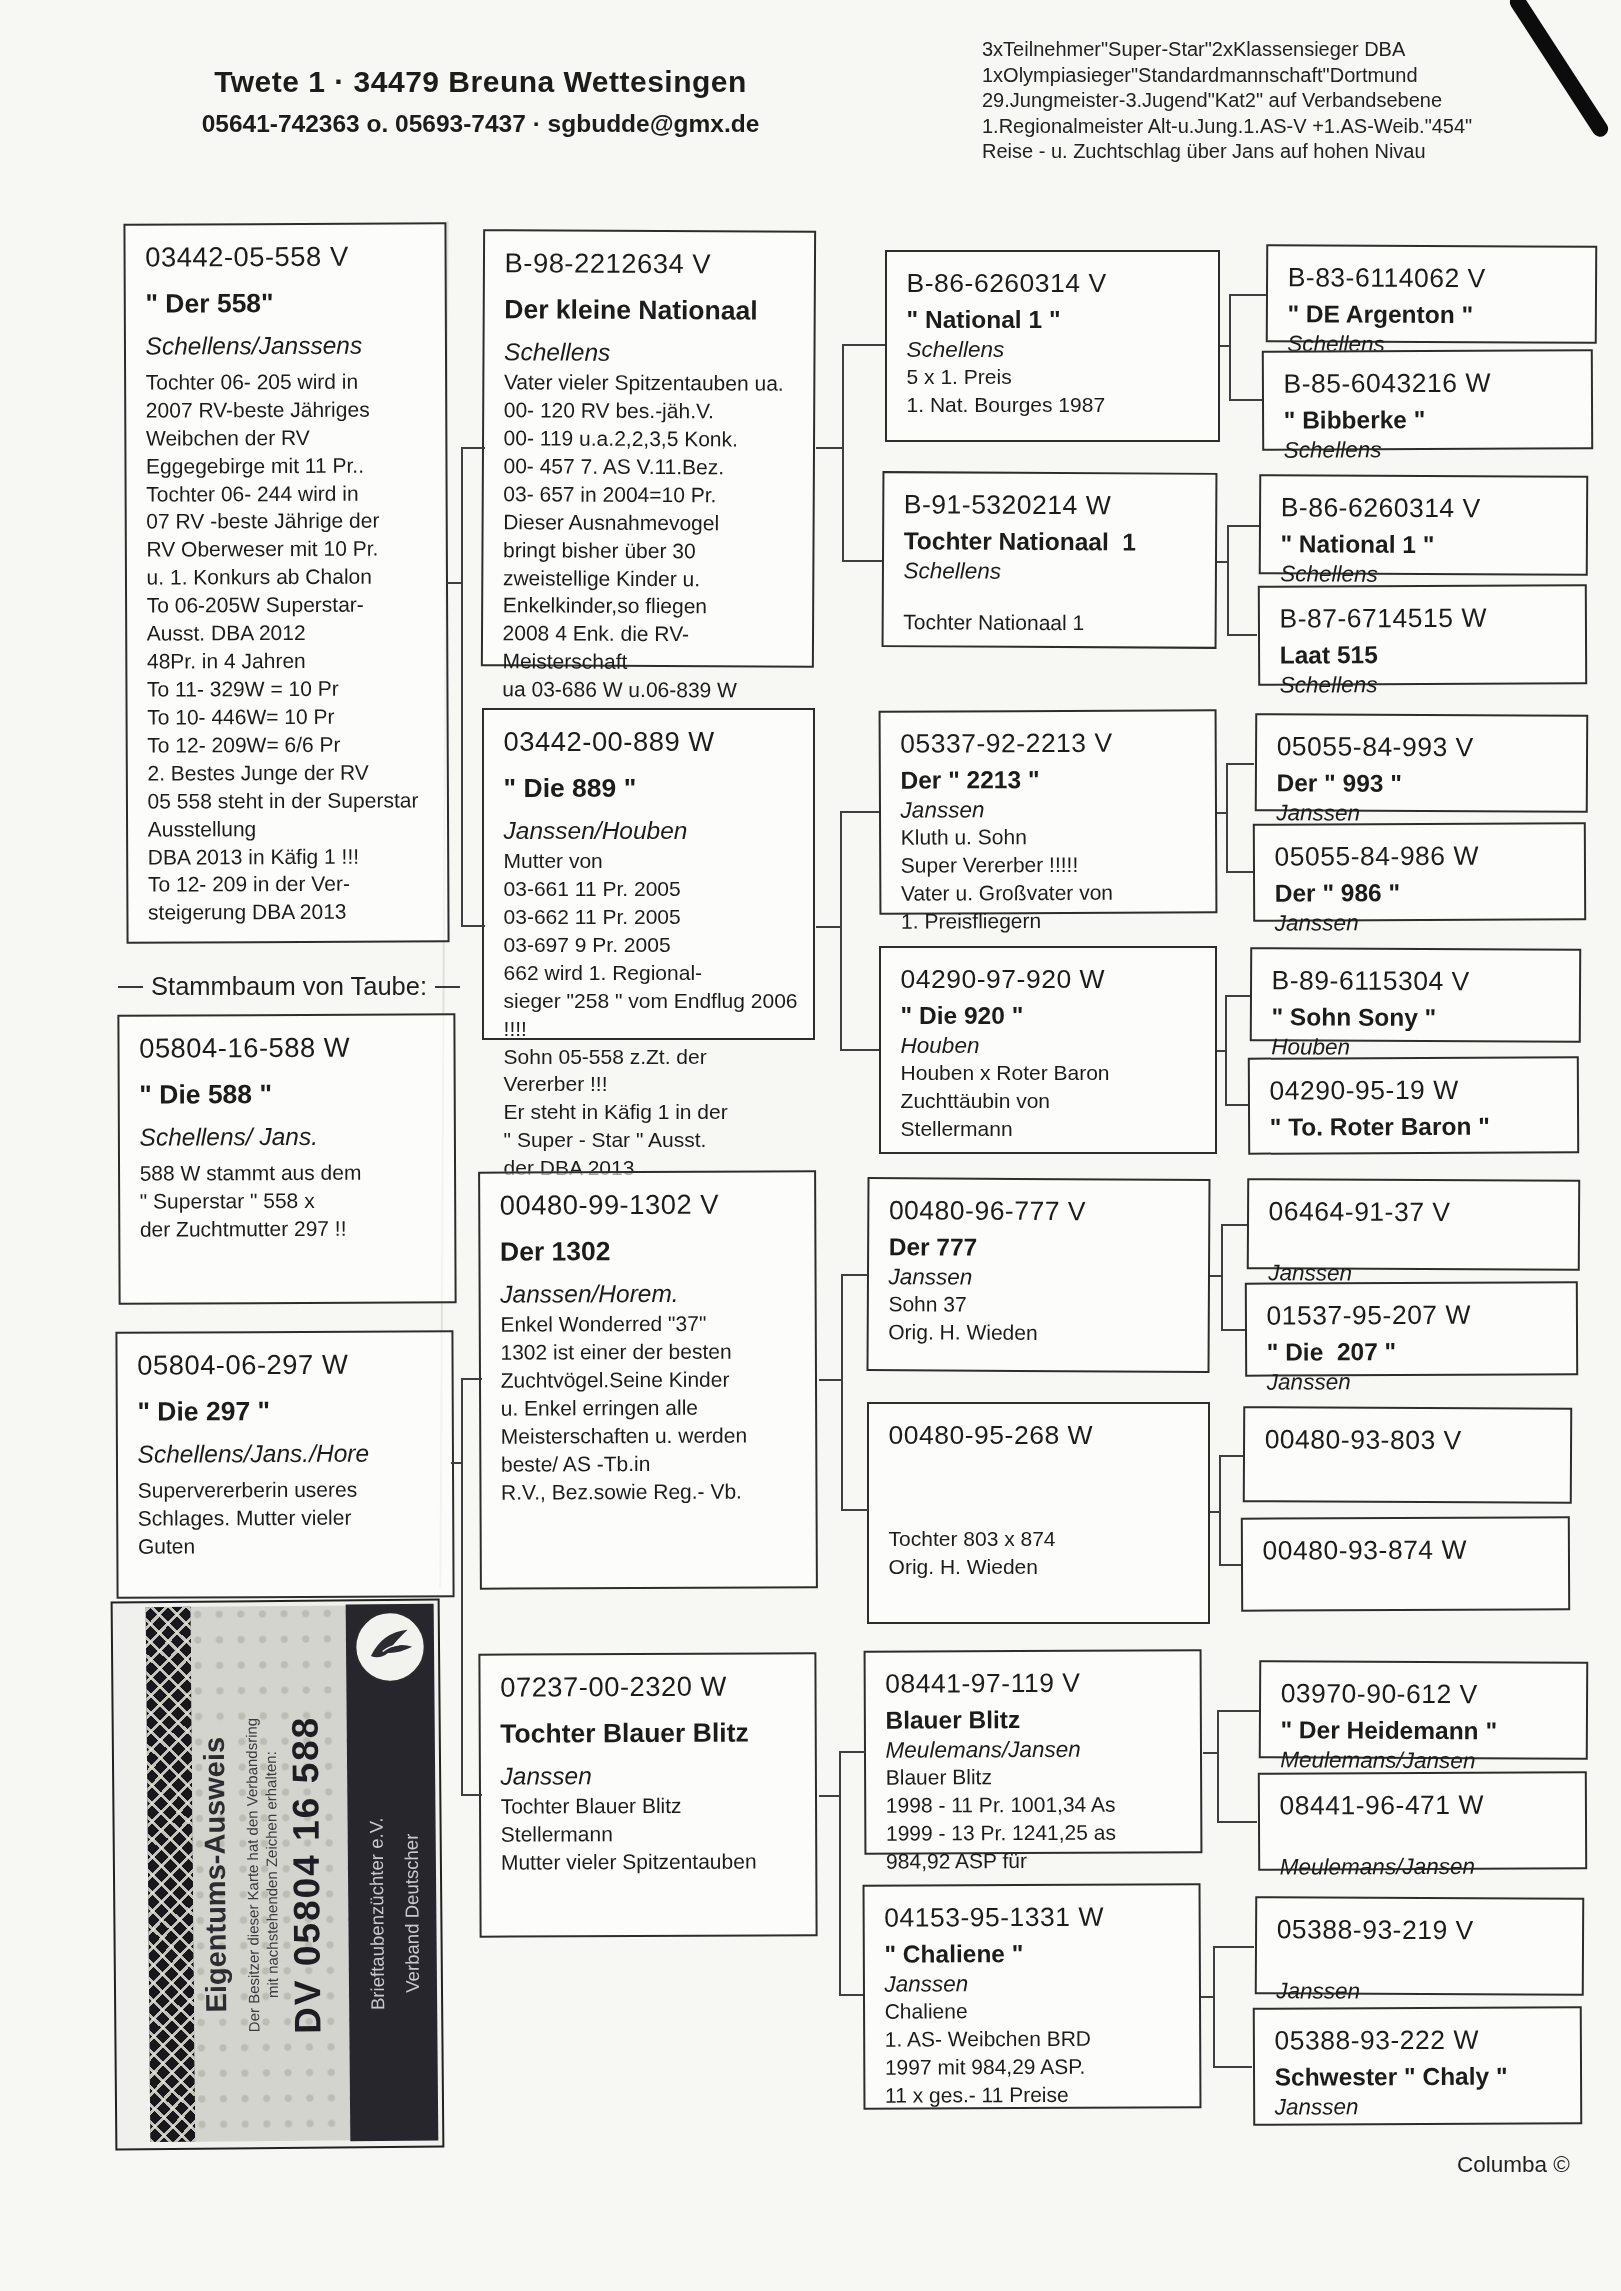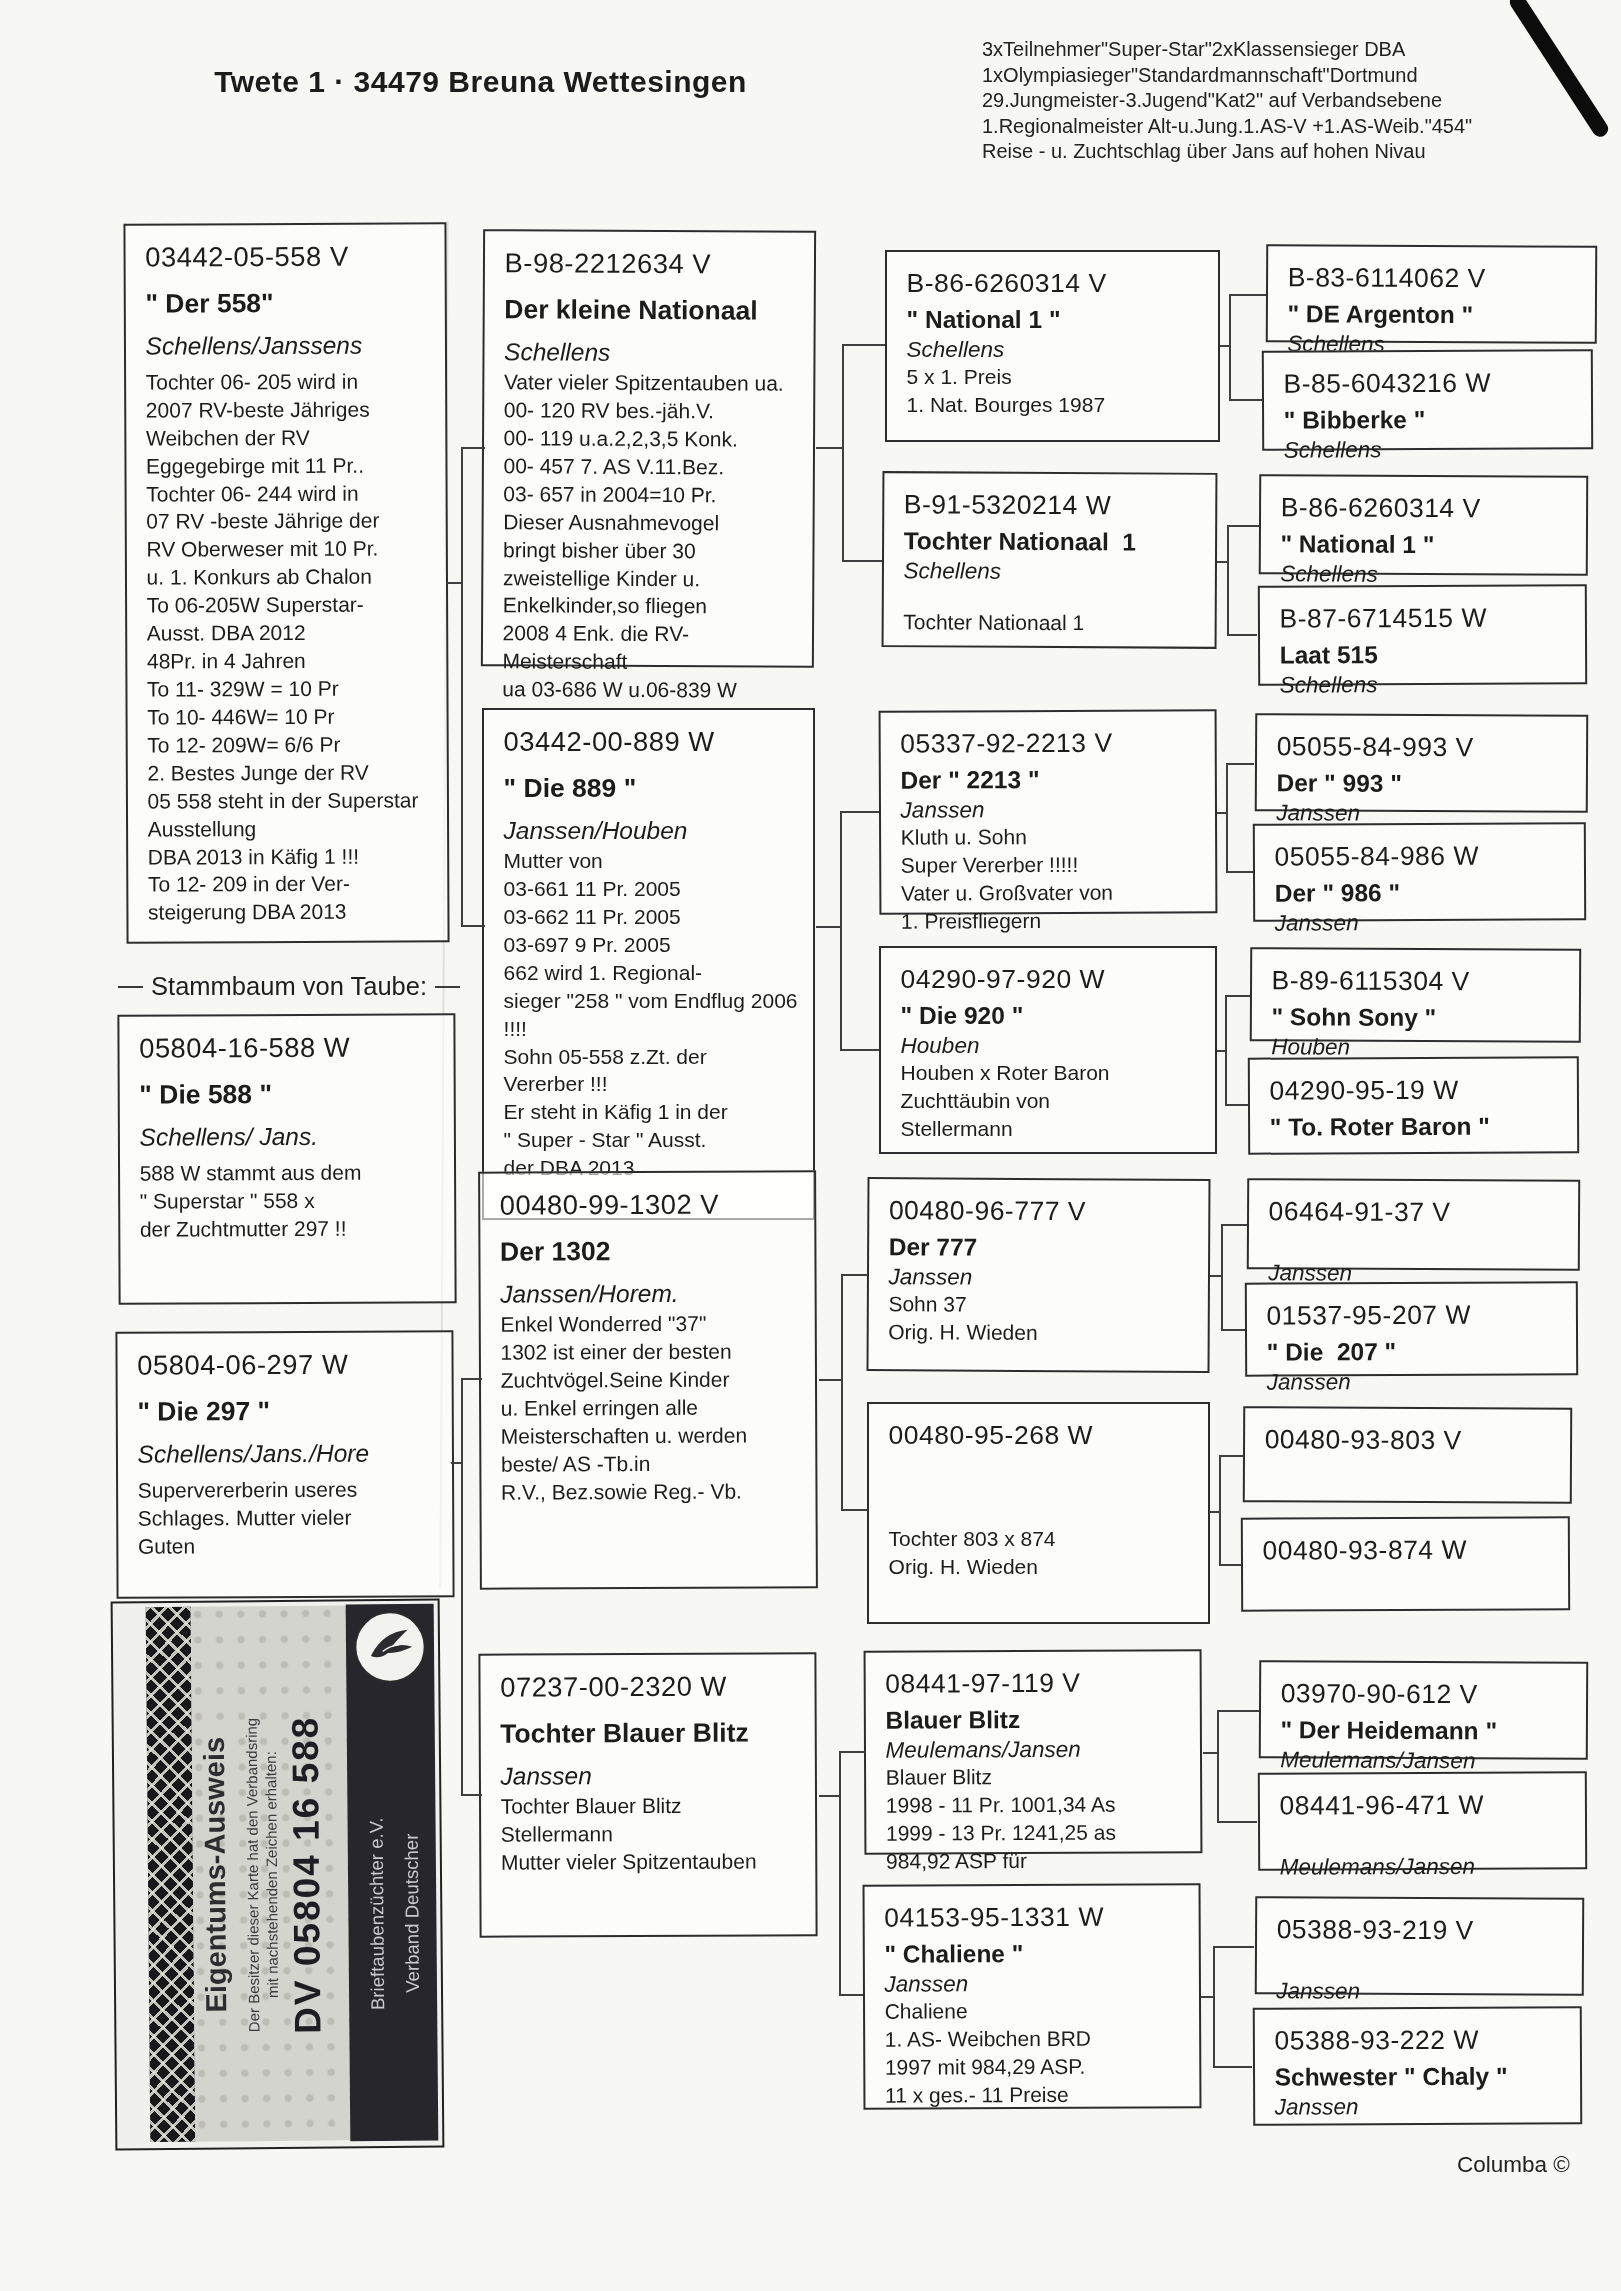--- a/index.html
+++ b/index.html
@@ -60,20 +60,21 @@
   
   .footer{position:absolute;left:1457px;top:2152px;font-size:22.5px;color:#222;}
 </style>
 </head>
 <body>
 
 <div class="page">
 
   <div class="hdr-left">
     <div class="hdr-address">Twete 1  ·  34479  Breuna  Wettesingen</div>
+    <div class="hdr-contact">05641-742363 o. 05693-7437  ·  sgbudde@gmx.de</div>
   </div>
   <div class="hdr-right">
     <div>3xTeilnehmer"Super-Star"2xKlassensieger DBA</div>
     <div>1xOlympiasieger"Standardmannschaft"Dortmund</div>
     <div>29.Jungmeister-3.Jugend"Kat2" auf Verbandsebene</div>
     <div>1.Regionalmeister Alt-u.Jung.1.AS-V +1.AS-Weib."454"</div>
     <div>Reise - u. Zuchtschlag über Jans auf hohen Nivau</div>
   </div>
   <div class="streak"></div>
   <div class="fold" style="left:443px;top:221px;width:2px;height:1367px;transform:rotate(.3deg);"></div>
@@ -139,21 +140,21 @@
 03- 657 in 2004=10 Pr.
 Dieser Ausnahmevogel
 bringt bisher über 30
 zweistellige Kinder u.
 Enkelkinder,so fliegen
 2008 4 Enk. die RV-
 Meisterschaft
 ua 03-686 W u.06-839 W</div>
   </div>
 
-  <div class="pbox" style="left:482px;top:708px;width:333px;height:512px;">
+  <div class="pbox" style="left:482px;top:708px;width:333px;height:332px;">
     <div class="ring">03442-00-889 W</div>
     <div class="bname">" Die 889 "</div>
     <div class="strain" style="margin-bottom:2px;">Janssen/Houben</div>
     <div class="body">Mutter von
 03-661 11 Pr. 2005
 03-662 11 Pr. 2005
 03-697   9 Pr. 2005
 662 wird 1. Regional-
 sieger "258 " vom Endflug 2006
 !!!!

